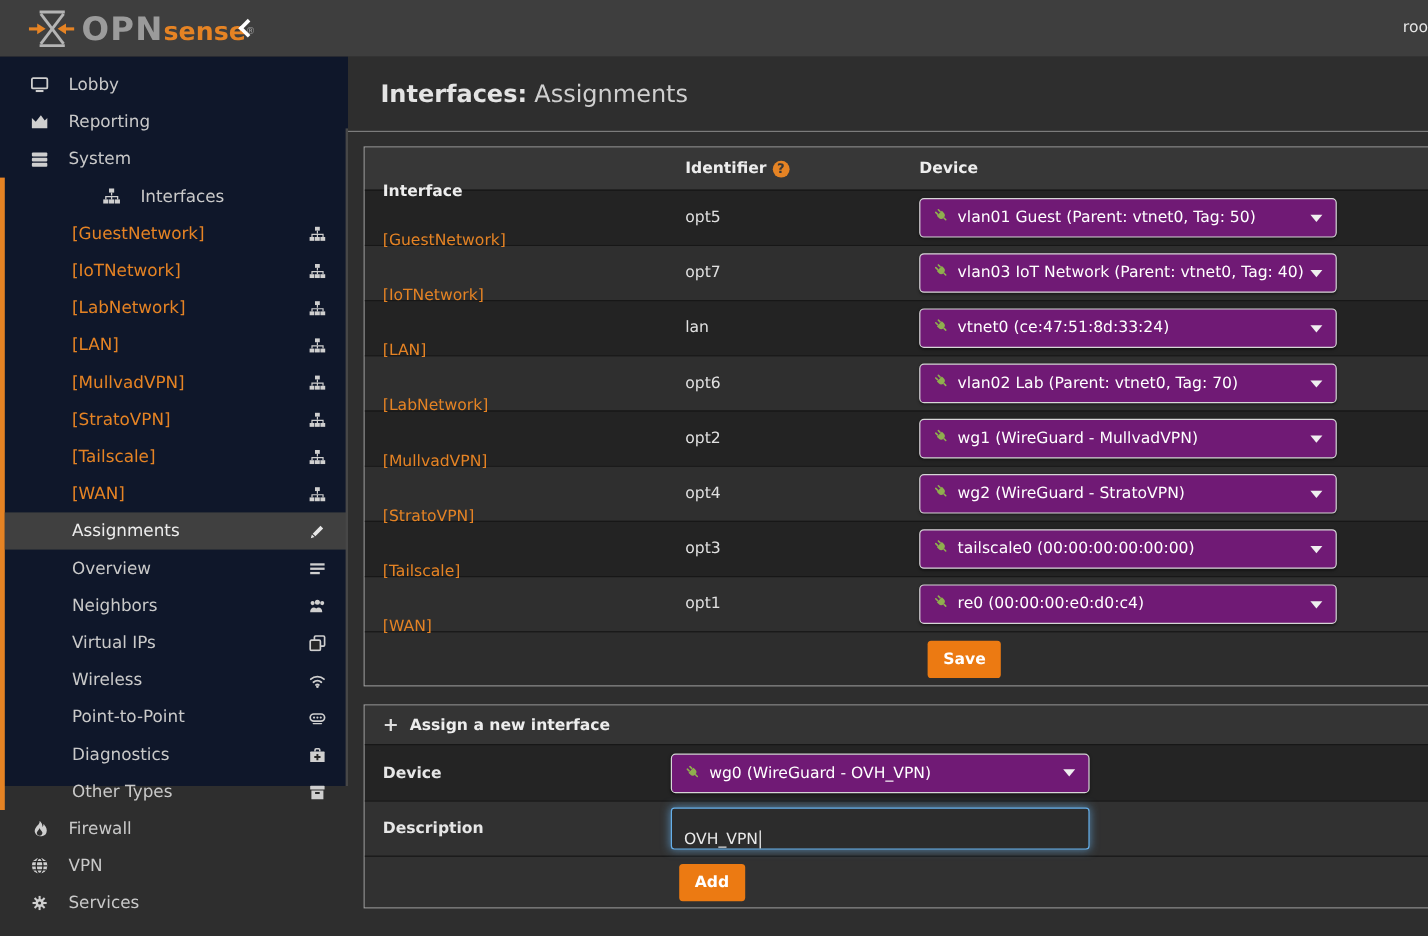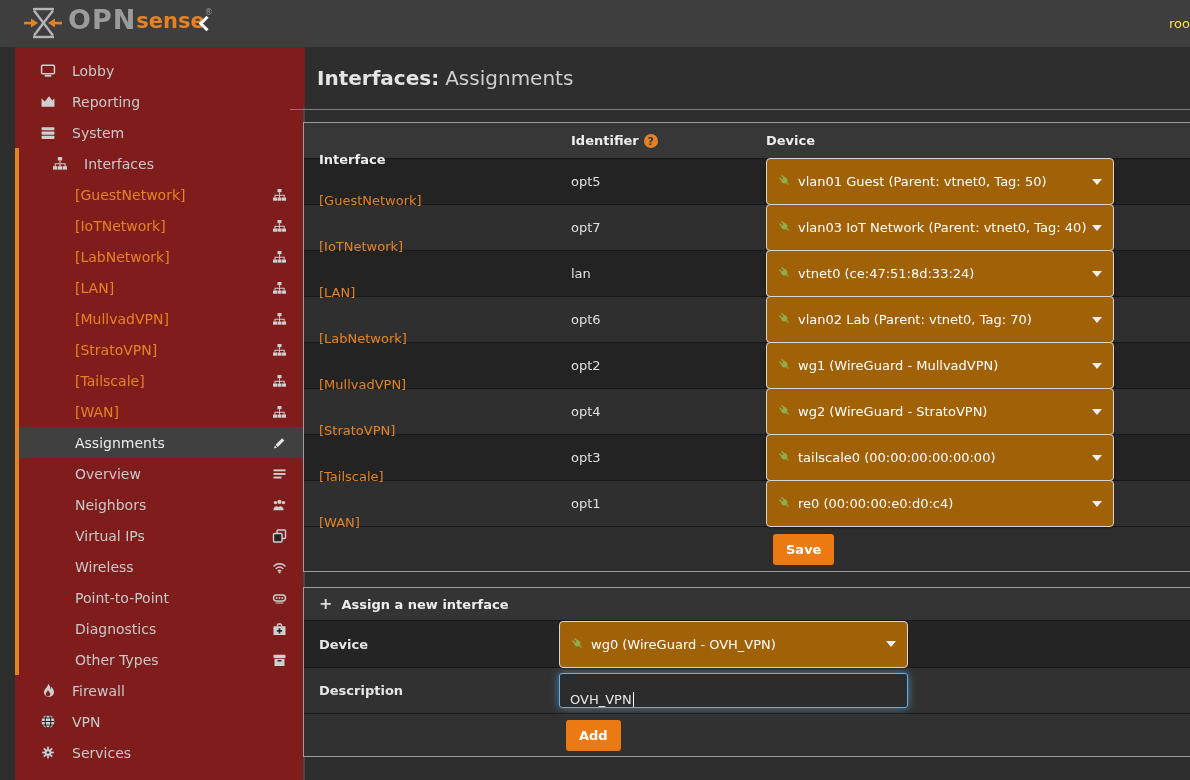--- a/index.html
+++ b/index.html
@@ -4,40 +4,40 @@
 <style>
   html,body{margin:0;padding:0;overflow:hidden;}
   body{
     width:1190px;height:780px;position:relative;
     background:#2e2e2e;
     font-family:"DejaVu Sans","Liberation Sans",sans-serif;
     -webkit-font-smoothing:antialiased;
   }
   
   .topbar{position:absolute;top:0;left:0;width:1190px;height:47px;background:#3e3e3e;z-index:50;}
-  .brand{position:absolute;left:24px;top:6px;display:flex;align-items:flex-start;height:36px;}
+  .brand{position:absolute;left:24px;top:6px;display:flex;align-items:center;height:36px;}
   .brand-opn{font-size:27px;font-weight:700;color:#9b9b9b;letter-spacing:1px;margin-left:6px;line-height:1;}
   .brand-sense{font-size:21px;font-weight:700;color:var(--accent-orange,#e58324);line-height:1;margin-top:5px;}
   .brand-reg{font-size:8px;color:#9b9b9b;vertical-align:top;margin-top:2px;}
   .collapse-btn{position:absolute;left:197px;top:16px;width:14px;height:14px;cursor:pointer;}
   .collapse-btn i{display:block;width:8px;height:8px;border-left:3px solid #fff;border-bottom:3px solid #fff;transform:rotate(45deg);margin:2px 0 0 4px;}
-  .user-label{position:absolute;right:0;top:16px;color:#fde047;font-size:13px;}
+  .user-label{position:absolute;right:0;top:16px;color:#e5e5e5;font-size:13px;}
   
-  .sidebar{position:absolute;top:47px;left:15px;width:290px;height:733px;background:#7f1d1d;padding-top:8px;box-sizing:border-box;}
+  .sidebar{position:absolute;top:47px;left:0;width:290px;height:608px;background:#0f172a;padding-top:8px;box-sizing:border-box;}
   .sidebar .track{position:absolute;right:0;top:60px;bottom:0;width:2px;background:#474747;}
   .nav-item{height:31px;display:flex;align-items:center;color:#c9c9c9;font-size:14px;cursor:pointer;}
   .nav-item .label{white-space:nowrap;}
   .nav-item.top{padding-left:24px;}
   .nav-item.top .icon{width:18px;margin-right:15px;display:flex;justify-content:center;}
   .nav-item.sub{padding-left:60px;padding-right:18px;}
   .nav-item.sub .icon.right{margin-left:auto;display:flex;}
   .nav-item.sub.orange .label{color:var(--accent-orange,#e58324);}
   .nav-item.active{background:#404040;color:#ececec;}
   .accent-block{border-left:4px solid var(--accent-orange,#e58324);}
-  .accent-block .nav-item.top{padding-left:32px;}
+  .accent-block .nav-item.top{padding-left:32px;margin-left:48px;}
   .accent-block .nav-item.sub{padding-left:56px;}
   .icon svg{display:block;}
   
   .main{position:absolute;left:290px;top:47px;width:900px;height:733px;}
   .main-header{height:63px;border-bottom:1px solid #7c7c7c;display:flex;align-items:center;padding-left:27px;box-sizing:border-box;}
   .page-title{font-size:20px;color:#e4e4e4;}
   .page-title .pfx{font-weight:700;}
   .page-title .nm{color:#cfcfcf;margin-left:6px;font-weight:400;}
   .panel{margin-left:13px;width:1400px;border:1px solid #9d9d9d;box-sizing:border-box;background:#2e2e2e;}
   .panel.tbl{margin-top:12px;}
@@ -46,21 +46,21 @@
   .thead{display:flex;height:35px;background:#373737;align-items:center;color:#ededed;font-size:13px;font-weight:700;}
   .col-if{width:267px;padding-left:15px;box-sizing:border-box;margin-top:37px;}
   .col-id{width:195px;}
   .col-dev{flex:1;display:flex;align-items:center;}
   .trow{display:flex;height:45px;align-items:center;font-size:13px;border-top:1px solid #171717;}
   .trow.odd{background:#232323;}
   .trow.even{background:#2f2f2f;}
   .if-link{color:var(--accent-orange,#e58324);cursor:pointer;text-decoration:none;}
   .id-val{color:#e0e0e0;}
   .help-badge{display:inline-flex;width:14px;height:14px;border-radius:50%;background:var(--accent-orange,#e58324);color:#373737;font-size:11px;font-weight:700;align-items:center;justify-content:center;margin-left:5px;cursor:pointer;}
-  .select{width:348px;height:47px;background:#a16207;border:1px solid #d6d6d6;border-radius:4px;display:flex;align-items:center;padding:0 11px;box-sizing:border-box;color:#fff;cursor:pointer;box-shadow:0 1px 2px rgba(0,0,0,.4);}
+  .select{width:348px;height:33px;background:#701a75;border:1px solid #d6d6d6;border-radius:4px;display:flex;align-items:center;padding:0 11px;box-sizing:border-box;color:#fff;cursor:pointer;box-shadow:0 1px 2px rgba(0,0,0,.4);}
   .select .txt{font-size:13px;white-space:nowrap;margin-left:7px;}
   .select .caret{margin-left:auto;width:0;height:0;border-left:5px solid transparent;border-right:5px solid transparent;border-top:6px solid #efefef;}
   .save-row{height:44px;border-top:1px solid #171717;background:#2d2d2d;display:flex;align-items:center;}
   .save-row .btn{margin-left:469px;}
   .btn{background:var(--button-orange,#ec7a12);color:#fff;border:none;border-radius:3px;font-size:13px;font-weight:700;padding:8px 13px;cursor:pointer;font-family:inherit;}
   
   .p2-header{height:32px;background:#343434;display:flex;align-items:center;padding-left:15px;color:#ededed;font-size:13px;font-weight:700;}
   .p2-plus{color:#dcdcdc;font-size:16px;font-weight:700;margin-right:9px;line-height:1;}
   .p2-row{display:flex;align-items:center;border-top:1px solid #171717;}
   .p2-row .flabel{width:255px;padding-left:15px;box-sizing:border-box;color:#e6e6e6;font-size:13px;font-weight:700;}

